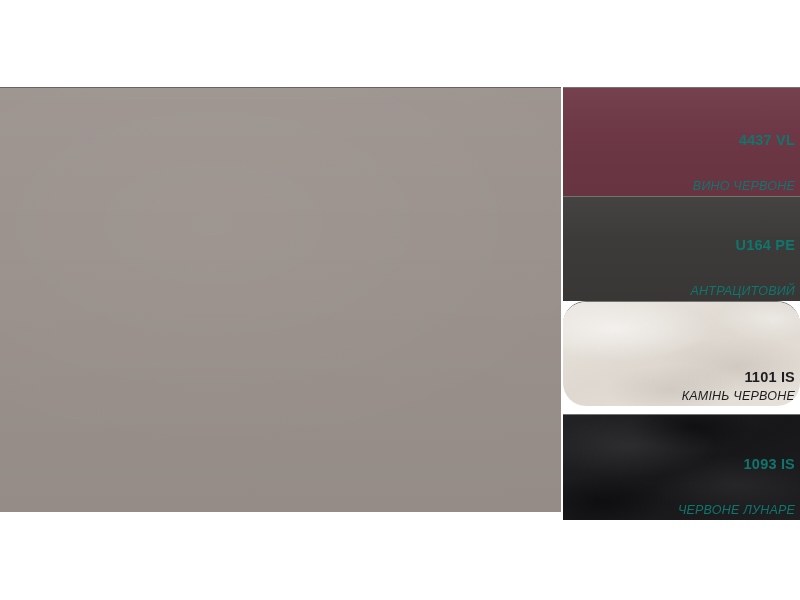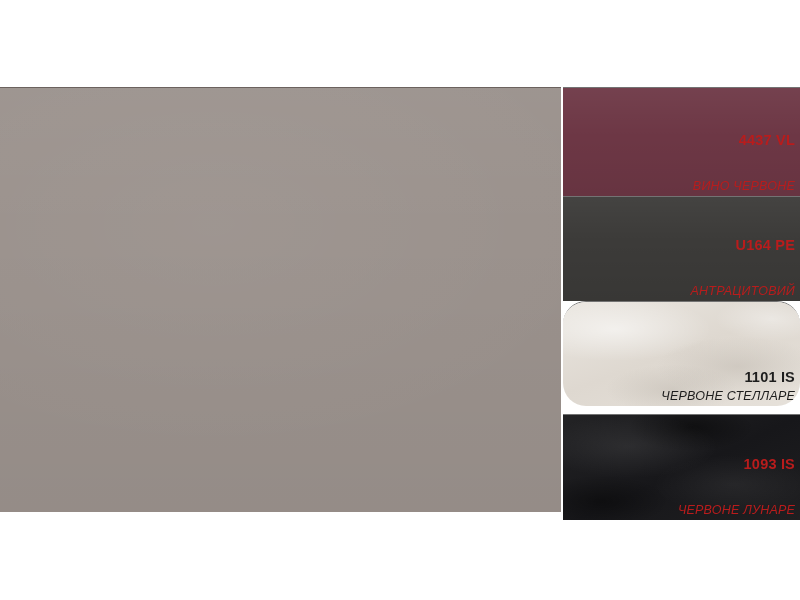--- a/index.html
+++ b/index.html
@@ -78,21 +78,21 @@
   .swatch-name {
     display: block;
     margin-top: 5px;
     font-size: 12.5px;
     font-weight: normal;
     letter-spacing: 0.2px;
     white-space: nowrap;
     font-style: italic;
   }
   .on-dark .swatch-code,
-  .on-dark .swatch-name { color: #b91c1c; margin-top: 32px; }
+  .on-dark .swatch-name { color: #0f766e; margin-top: 32px; }
   .on-light .swatch-code,
   .on-light .swatch-name { color: #1d1d1d; }
 
   
   #swatch-0 { top: 0px; height: 109px; }
   #swatch-0 .swatch-surface {
     background:
       linear-gradient(180deg, rgba(255,255,255,0.05) 0%, rgba(0,0,0,0.00) 45%, rgba(0,0,0,0.06) 100%),
       #6d3745;
   }
@@ -151,21 +151,21 @@
       <div class="swatch-labels">
         <span class="swatch-code">U164 PE</span>
         <span class="swatch-name">АНТРАЦИТОВИЙ</span>
       </div>
     </div>
 
     <div class="swatch on-light" id="swatch-2">
       <div class="swatch-surface"></div>
       <div class="swatch-labels">
         <span class="swatch-code">1101 IS</span>
-        <span class="swatch-name">ЧЕРВОНЕ СТЕЛЛАРЕ</span>
+        <span class="swatch-name">КАМІНЬ ЧЕРВОНЕ</span>
       </div>
     </div>
 
     <div class="swatch on-dark" id="swatch-3">
       <div class="swatch-surface"></div>
       <div class="swatch-labels">
         <span class="swatch-code">1093 IS</span>
         <span class="swatch-name">ЧЕРВОНЕ ЛУНАРЕ</span>
       </div>
     </div>

